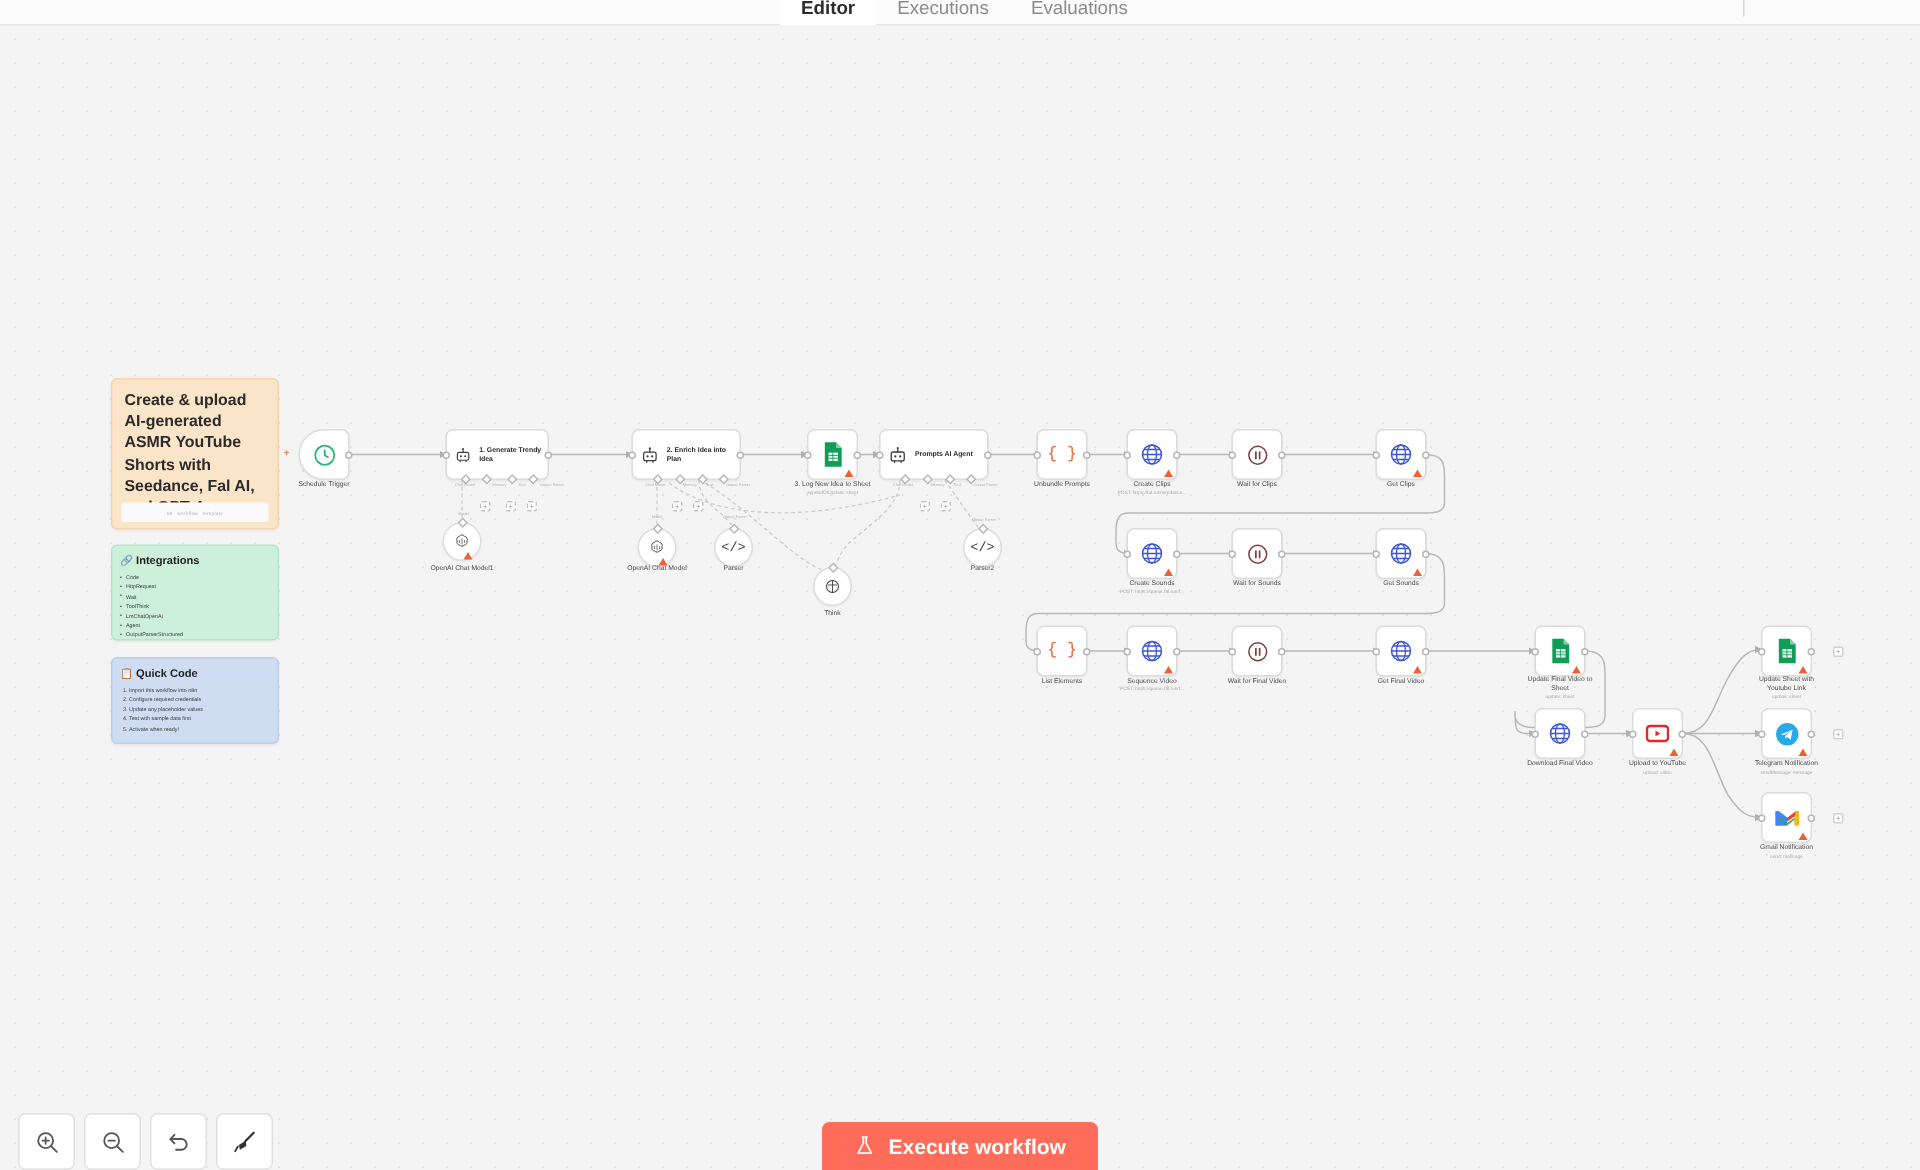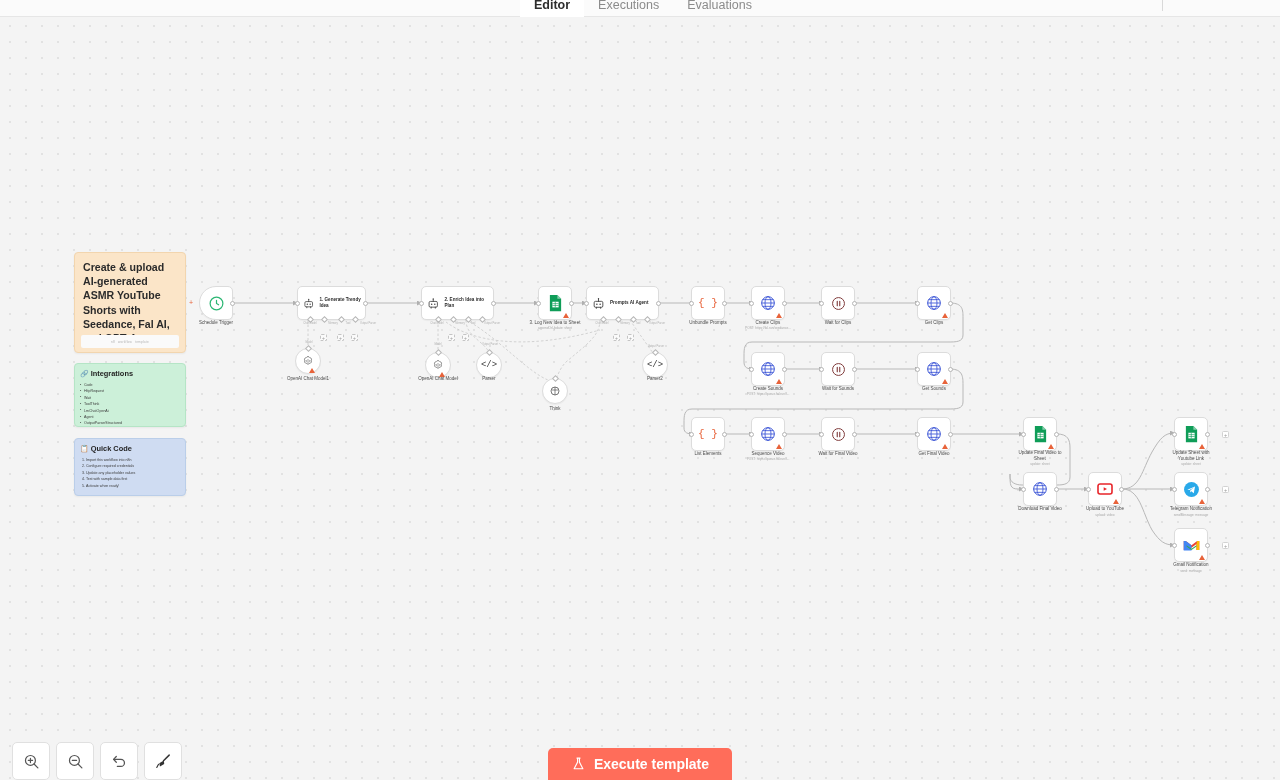--- a/index.html
+++ b/index.html
@@ -654,16 +654,16 @@
         <path d="M12.5 10.5l-6.5 4 1 4.5 6-3.5z" fill="#333"></path>
         <path d="M5 16l-2.5 4.5" stroke="#333" stroke-width="1.6" stroke-linecap="round"></path>
       </svg>
     </div>
   </div>
 
   <button id="execute-btn">
     <svg width="15" height="16" viewBox="0 0 24 24">
       <path d="M9.5 2.5h5M10.5 2.5v6.5L5 19.5h14L13.5 9V2.5" fill="none" stroke="#fff" stroke-width="1.8" stroke-linecap="round" stroke-linejoin="round"></path>
     </svg>
-    <span>Execute template</span>
+    <span>Execute workflow</span>
   </button>
 
 </div>
 
 </body></html>

